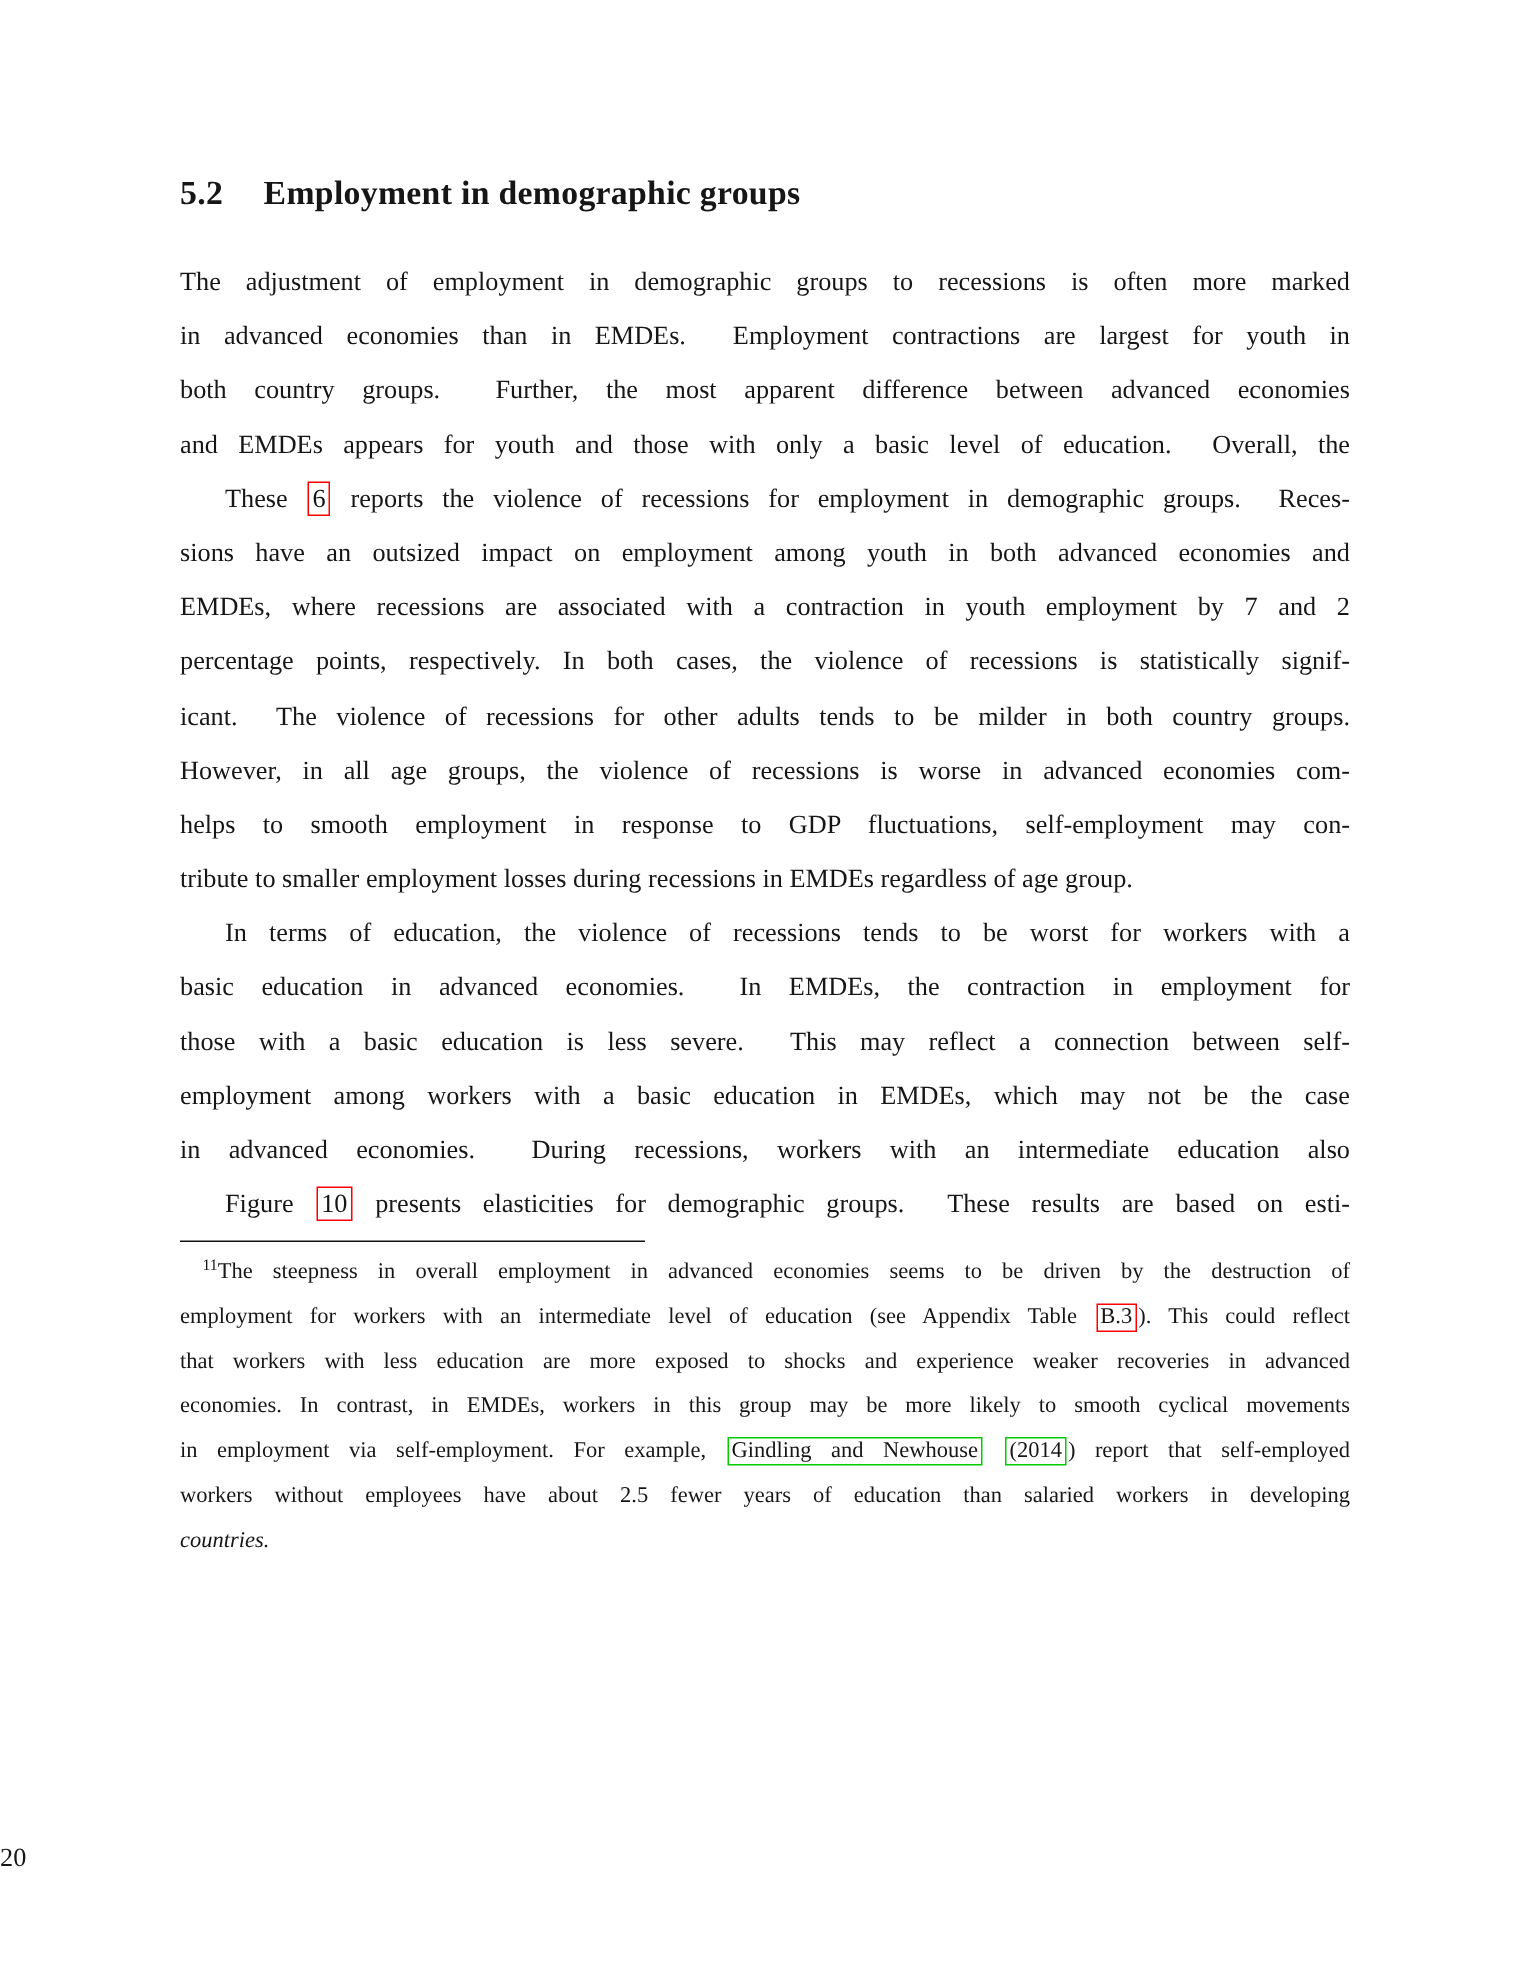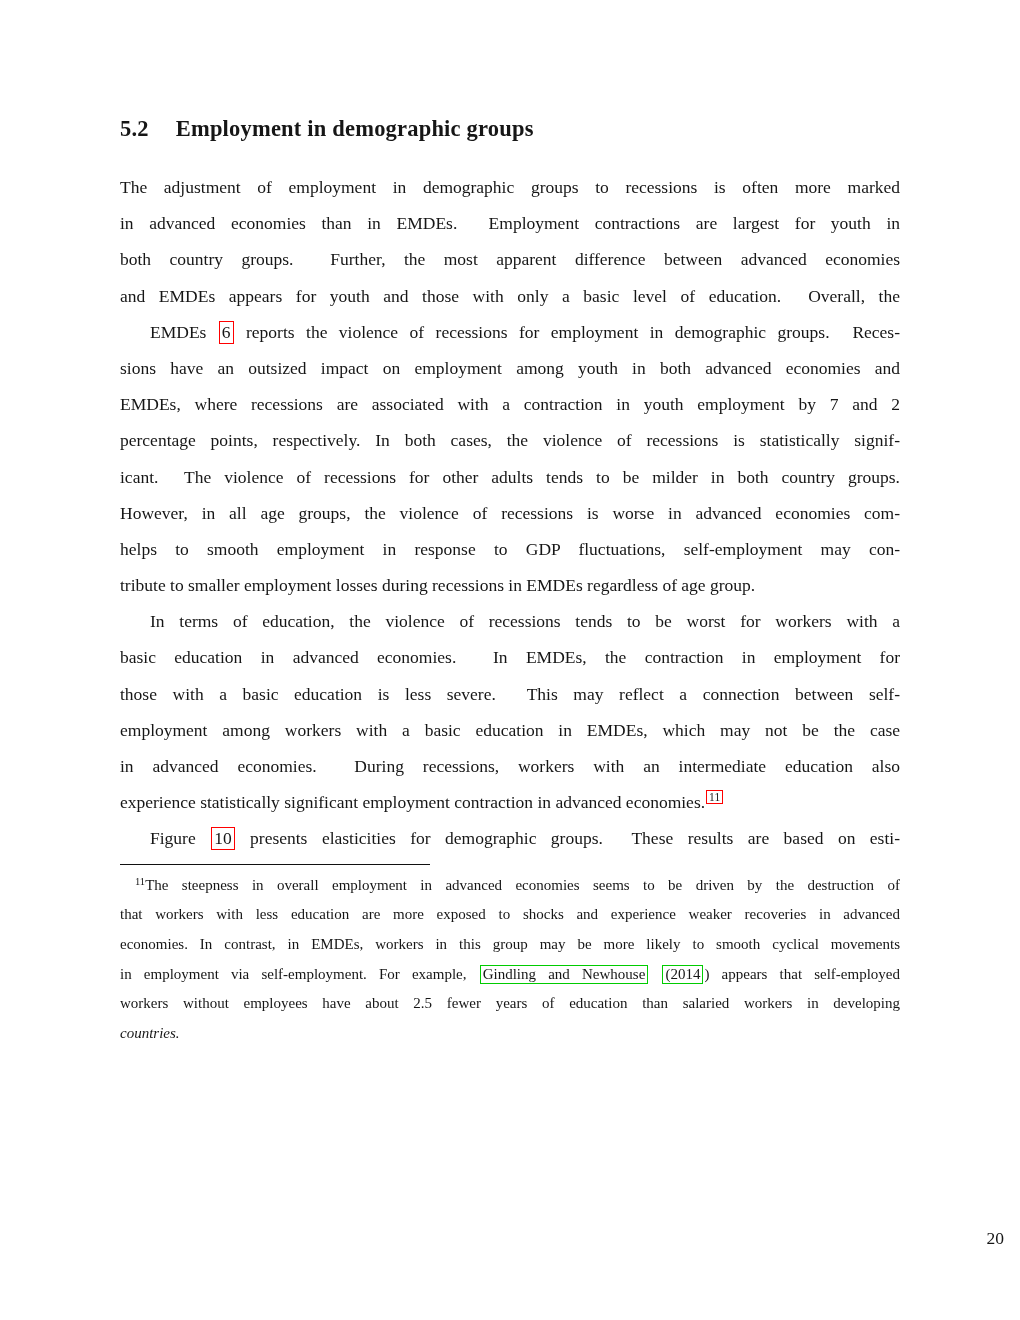--- a/index.html
+++ b/index.html
@@ -72,67 +72,67 @@
     height: 29.7px;
     text-align: justify;
     text-align-last: justify;
   }
   .fline.last { text-align-last: left; font-style: italic; }
   .fline.indent { text-indent: 15px; }
   .page-number {
     position: absolute;
     left: 0; right: 16px;
     top: 1228px;
-    text-align: right;
+    text-align: left;
     font-size: 17.5px;
   }
 </style>
 </head>
 <body>
 
 <div class="page">
   <div class="heading">
     <span class="sec-num">5.2</span><span>Employment in demographic groups</span>
   </div>
 
   <div class="bodytext" id="bodytext">
       <div class="para">
         <div class="line"><span class="run plain">The adjustment of employment in demographic groups to recessions is often more marked</span></div>
         <div class="line"><span class="run plain">in advanced economies than in EMDEs.  Employment contractions are largest for youth in</span></div>
         <div class="line"><span class="run plain">both country groups.  Further, the most apparent difference between advanced economies</span></div>
         <div class="line"><span class="run plain">and EMDEs appears for youth and those with only a basic level of education.  Overall, the</span></div>
       </div>
       <div class="para">
-        <div class="line indent"><span class="run plain">EMDEs </span><span class="run ref">6</span><span class="run plain"> reports the violence of recessions for employment in demographic groups.  Reces-</span></div>
+        <div class="line indent"><span class="run plain">These </span><span class="run ref">6</span><span class="run plain"> reports the violence of recessions for employment in demographic groups.  Reces-</span></div>
         <div class="line"><span class="run plain">sions have an outsized impact on employment among youth in both advanced economies and</span></div>
         <div class="line"><span class="run plain">EMDEs, where recessions are associated with a contraction in youth employment by 7 and 2</span></div>
         <div class="line"><span class="run plain">percentage points, respectively. In both cases, the violence of recessions is statistically signif-</span></div>
         <div class="line"><span class="run plain">icant.  The violence of recessions for other adults tends to be milder in both country groups.</span></div>
         <div class="line"><span class="run plain">However, in all age groups, the violence of recessions is worse in advanced economies com-</span></div>
         <div class="line"><span class="run plain">helps to smooth employment in response to GDP fluctuations, self-employment may con-</span></div>
         <div class="line last"><span class="run plain">tribute to smaller employment losses during recessions in EMDEs regardless of age group.</span></div>
       </div>
       <div class="para">
         <div class="line indent"><span class="run plain">In terms of education, the violence of recessions tends to be worst for workers with a</span></div>
         <div class="line"><span class="run plain">basic education in advanced economies.  In EMDEs, the contraction in employment for</span></div>
         <div class="line"><span class="run plain">those with a basic education is less severe.  This may reflect a connection between self-</span></div>
         <div class="line"><span class="run plain">employment among workers with a basic education in EMDEs, which may not be the case</span></div>
         <div class="line"><span class="run plain">in advanced economies.  During recessions, workers with an intermediate education also</span></div>
-        <div class="line last"><span class="run plain">experience statistically significant employment contraction in advanced economies.</span><span class="run ref-sup">11</span></div>
       </div>
       <div class="para">
         <div class="line indent"><span class="run plain">Figure </span><span class="run ref">10</span><span class="run plain"> presents elasticities for demographic groups.  These results are based on esti-</span></div>
       </div>
     </div>
 
   <div class="footnote-rule"></div>
 
   <div class="footnote" id="footnote">
       <div class="fline indent"><span class="run sup">11</span><span class="run plain">The steepness in overall employment in advanced economies seems to be driven by the destruction of</span></div>
+      <div class="fline"><span class="run plain">employment for workers with an intermediate level of education (see Appendix Table </span><span class="run ref">B.3</span><span class="run plain">). This could reflect</span></div>
       <div class="fline"><span class="run plain">that workers with less education are more exposed to shocks and experience weaker recoveries in advanced</span></div>
       <div class="fline"><span class="run plain">economies. In contrast, in EMDEs, workers in this group may be more likely to smooth cyclical movements</span></div>
-      <div class="fline"><span class="run plain">in employment via self-employment. For example, </span><span class="run cite">Gindling and Newhouse</span><span class="run plain"> </span><span class="run cite">(2014</span><span class="run plain">) appears that self-employed</span></div>
+      <div class="fline"><span class="run plain">in employment via self-employment. For example, </span><span class="run cite">Gindling and Newhouse</span><span class="run plain"> </span><span class="run cite">(2014</span><span class="run plain">) report that self-employed</span></div>
       <div class="fline"><span class="run plain">workers without employees have about 2.5 fewer years of education than salaried workers in developing</span></div>
       <div class="fline last"><span class="run plain">countries.</span></div>
     </div>
 
   <div class="page-number">20</div>
 </div>
 
 </body></html>

